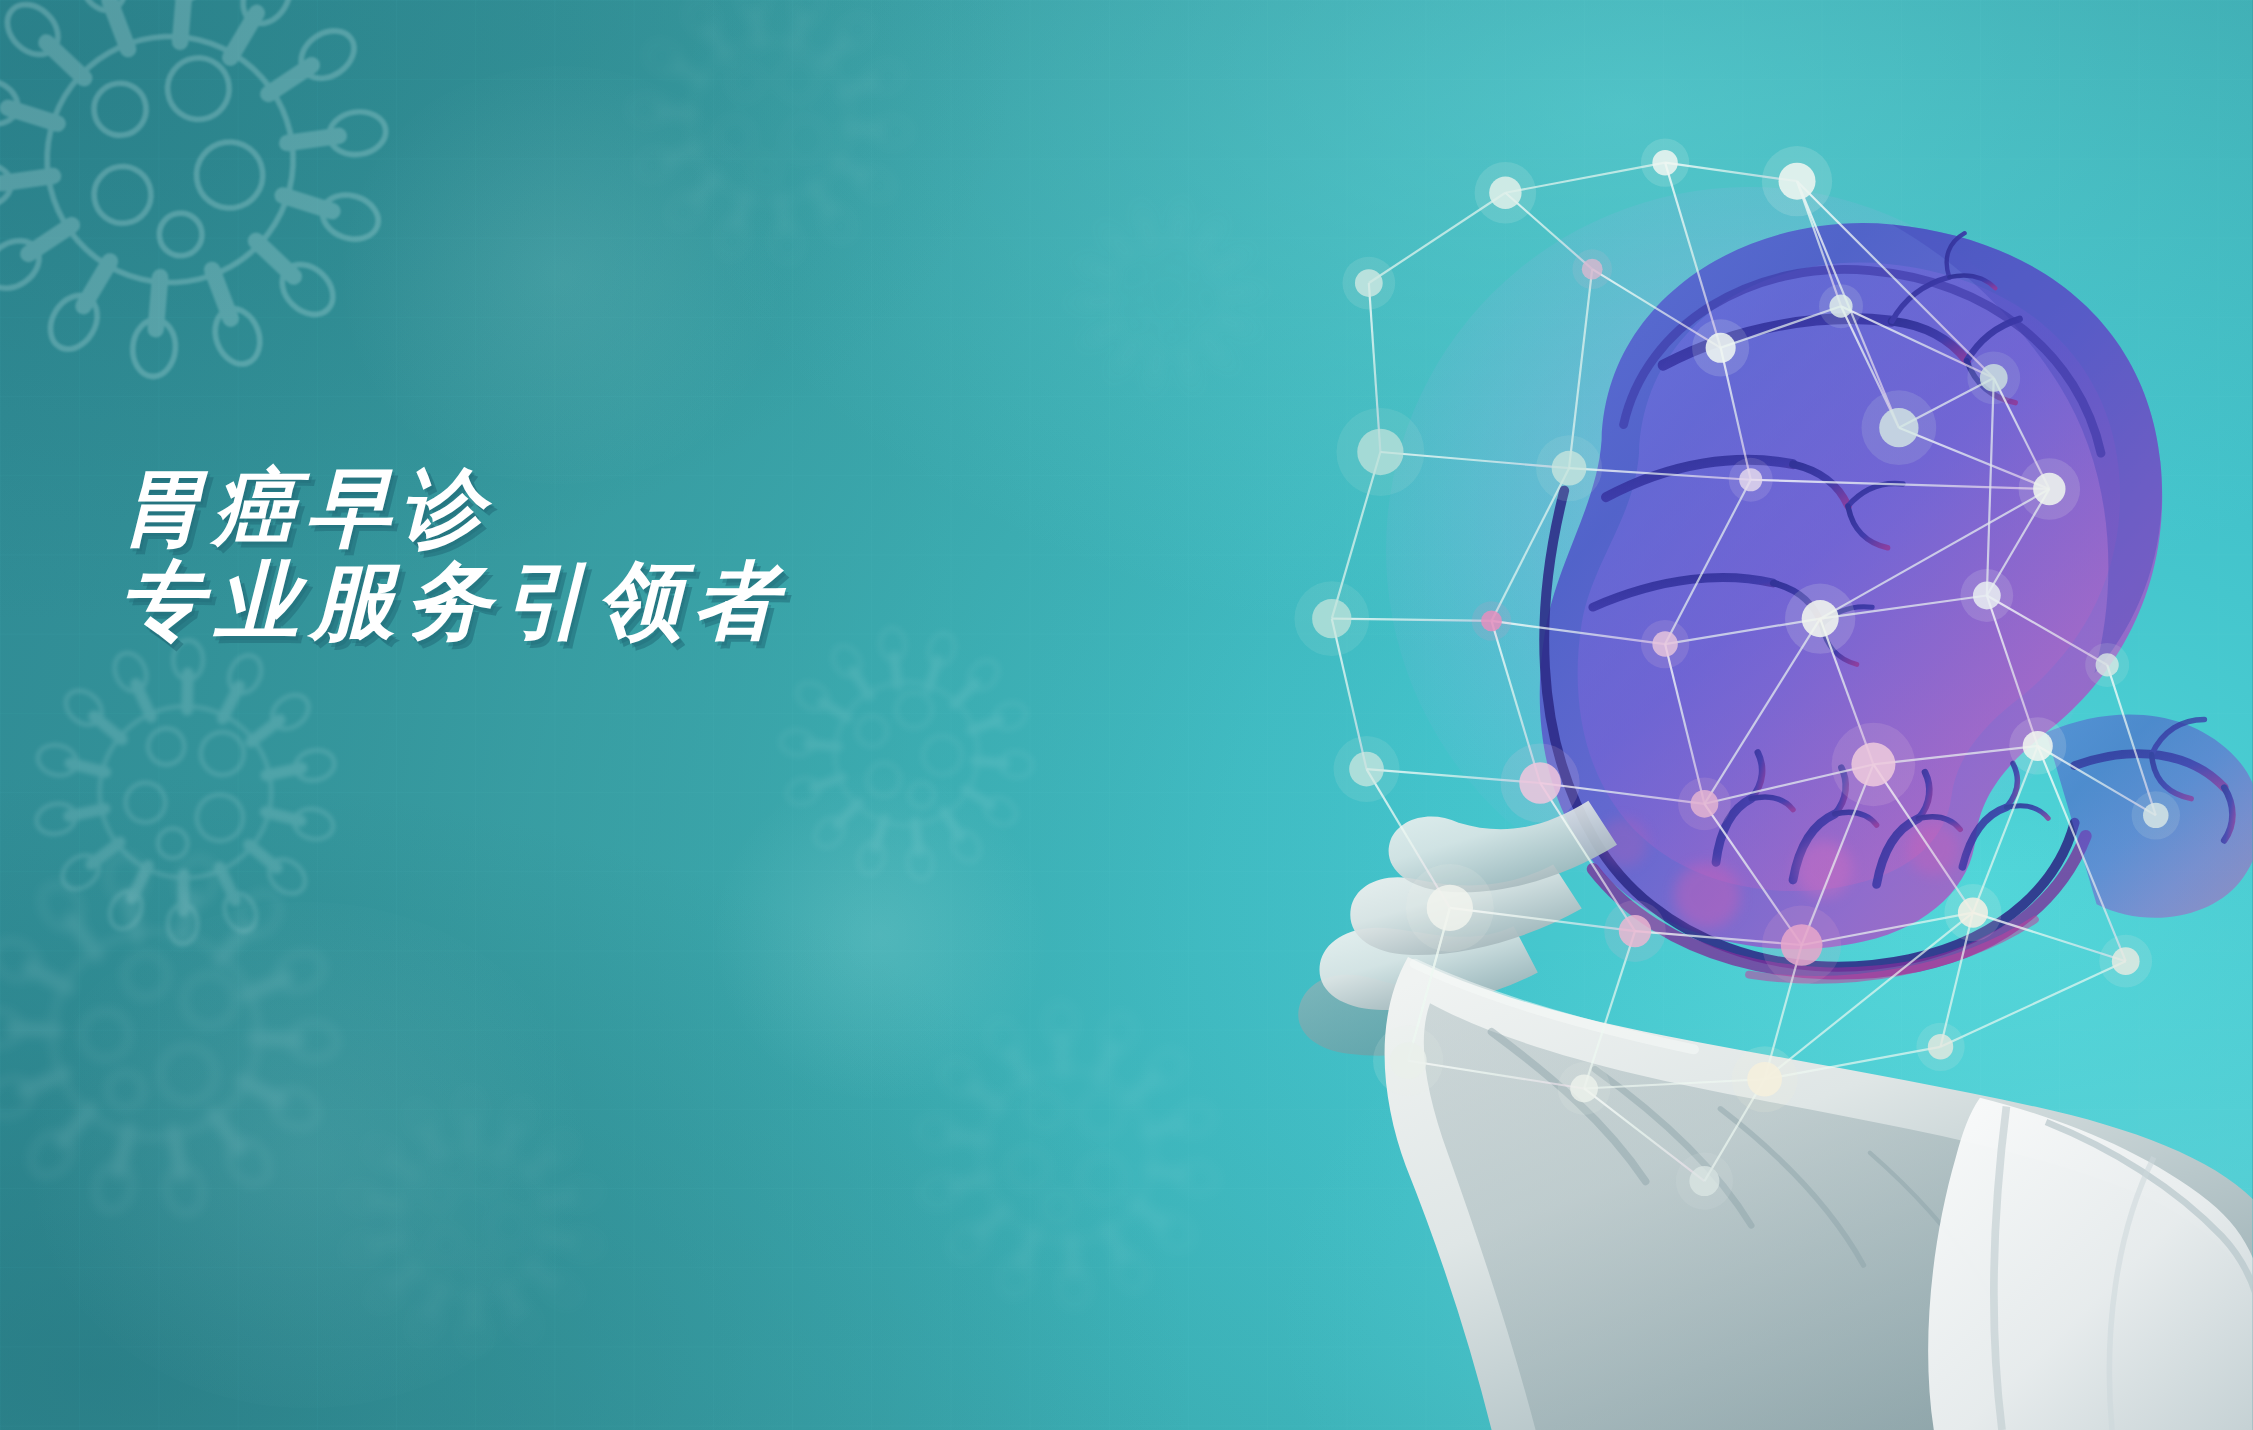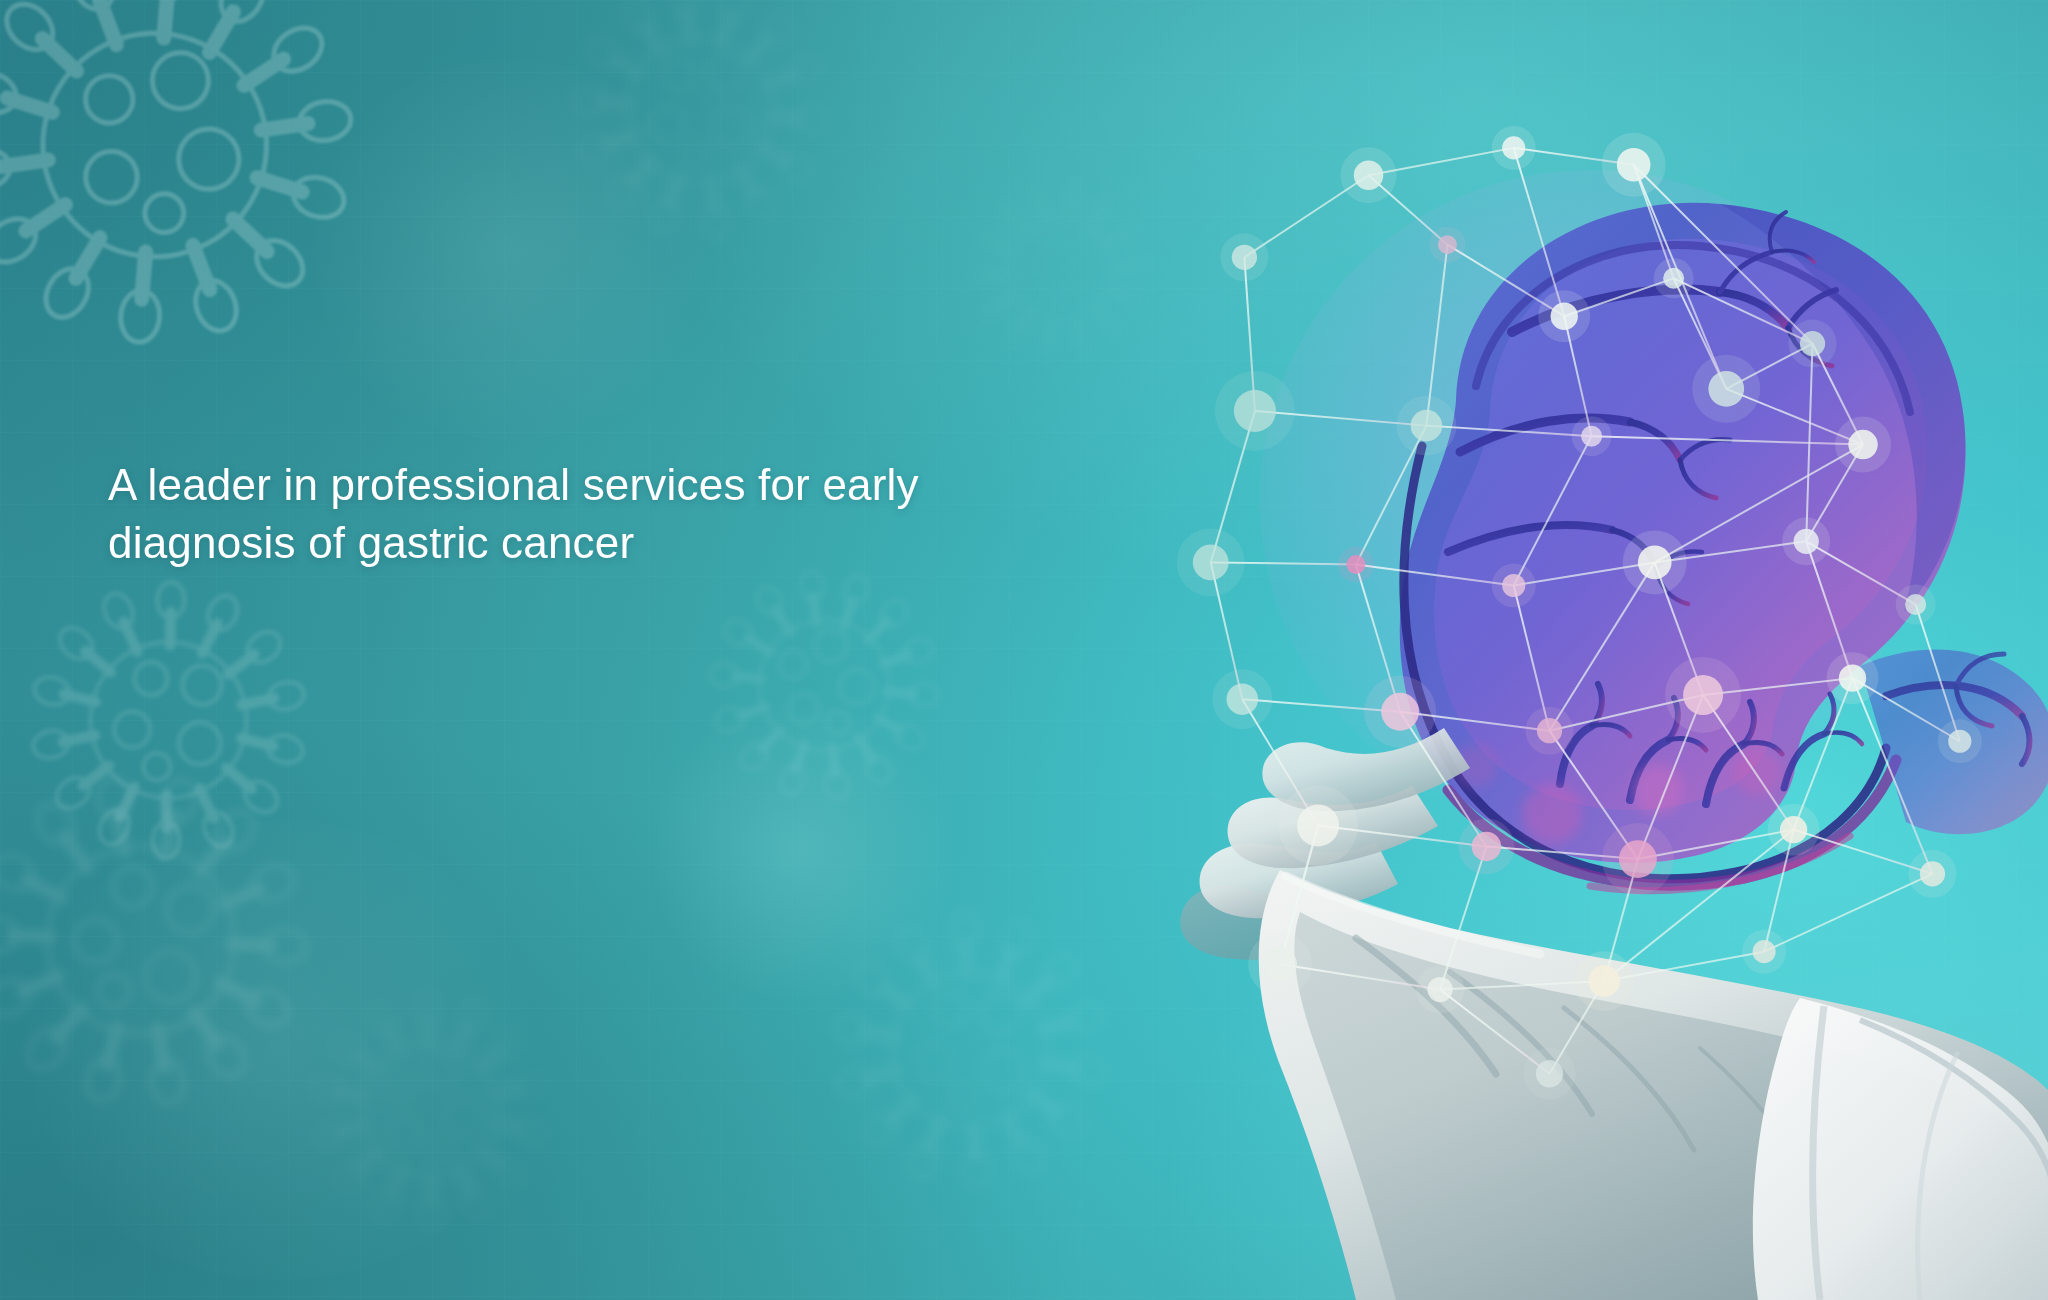--- a/index.html
+++ b/index.html
@@ -782,19 +782,19 @@
           <circle cx="404" cy="828" r="15" fill="#f5efdc" opacity="0.84"></circle>
           <circle cx="556" cy="800" r="20.9" fill="#e6e9e0" opacity="0.144"></circle>
           <circle cx="556" cy="800" r="11" fill="#e6e9e0" opacity="0.8"></circle>
           <circle cx="352" cy="916" r="24.7" fill="#dde8e4" opacity="0.130"></circle>
           <circle cx="352" cy="916" r="13" fill="#dde8e4" opacity="0.72"></circle>
         </g>
     </svg>
   </div>
 
   <div class="copy">
-    <div class="subhead">
-      <div>A leader in professional services for early</div>
-      <div>diagnosis of gastric cancer</div>
+    <div class="headline">
+      <div class="ln1">胃癌早诊</div>
+      <div class="ln2">专业服务引领者</div>
     </div>
   </div>
 
 </div>
 
 </body></html>

